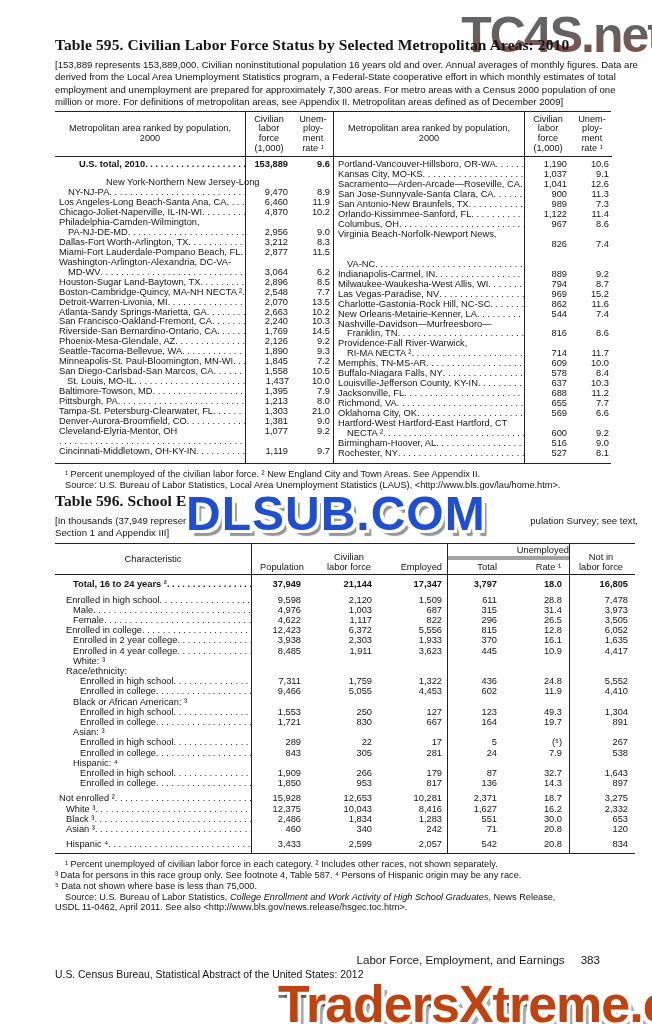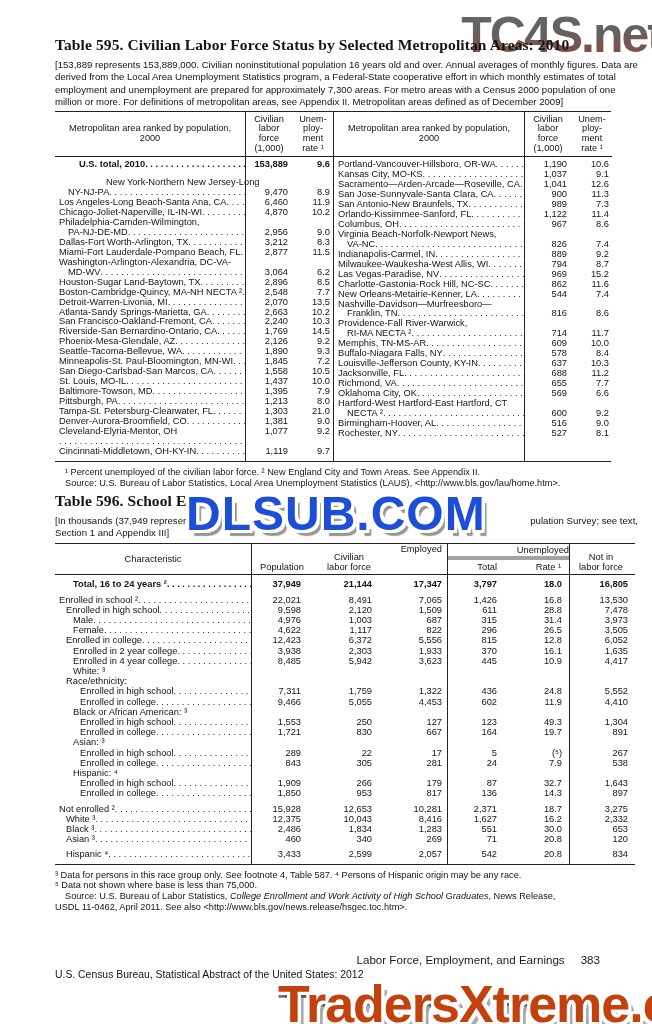--- a/index.html
+++ b/index.html
@@ -43,21 +43,21 @@
   .bracket .sp{flex:1}
   .tbl596{margin-top:4px;width:580px;border-top:1px solid #222;border-bottom:1.5px solid #222;position:relative}
   .vl{position:absolute;top:0;bottom:0;width:0;border-left:1px solid #222}
   .vl.v1{left:196px}
   .vl.v2{left:392px;border-left-width:1.5px}
   .vl.v3{left:514px;border-left-width:1.5px}
   .h596{display:flex;height:30px;border-bottom:1px solid #222;font-size:9.3px}
   .h-ch{width:196px;display:flex;align-items:center;justify-content:center}
   .h-pop{width:62px;display:flex;flex-direction:column;justify-content:flex-end;align-items:center;padding-bottom:2px;box-sizing:border-box}
   .h-clf{width:72px;display:flex;flex-direction:column;justify-content:flex-end;align-items:center;line-height:10.4px;padding-bottom:2px;box-sizing:border-box}
-  .h-emp{width:62px;display:flex;align-items:flex-start;justify-content:flex-end;padding:0 5px 2px 0;box-sizing:border-box}
+  .h-emp{width:62px;display:flex;align-items:flex-end;justify-content:flex-end;padding:0 5px 2px 0;box-sizing:border-box}
   .h-unemp{width:122px;display:flex;flex-direction:column}
   .h-unemp-top{text-align:right;border-bottom:4px solid #a3a3a3;padding:1px 0}
   .h-unemp-bot{display:flex;flex:1;align-items:flex-end;padding-bottom:2px}
   .h-tot{width:72px;text-align:right;padding-right:22px;box-sizing:border-box}
   .h-rate{width:50px;text-align:right;padding-right:8px;box-sizing:border-box}
   .h-nilf{width:64px;display:flex;flex-direction:column;justify-content:flex-end;align-items:center;line-height:10.4px;padding-bottom:2px;box-sizing:border-box;text-align:center}
   #t596-rows{padding:4px 0 4px}
   .ln6{display:flex;line-height:10.2px;font-size:9.3px}
   .ln6.b{font-weight:bold}
   .ch{width:196px;display:flex;overflow:hidden;box-sizing:border-box}
@@ -283,21 +283,21 @@
           </div>
           <div class="ln">
             <div class="nm" style="padding-left: 4px;">
               <span class="lbl">San Diego-Carlsbad-San Marcos, CA</span>
               <span class="dots"></span>
             </div>
             <div class="v vlf">1,558</div>
             <div class="v vrt">10.5</div>
           </div>
           <div class="ln">
-            <div class="nm" style="padding-left: 4px;">
+            <div class="nm" style="padding-left: 4px; margin-left: 8px;">
               <span class="lbl">St. Louis, MO-IL</span>
               <span class="dots"></span>
             </div>
             <div class="v vlf">1,437</div>
             <div class="v vrt">10.0</div>
           </div>
           <div class="ln">
             <div class="nm" style="padding-left: 4px;">
               <span class="lbl">Baltimore-Towson, MD</span>
               <span class="dots"></span>
@@ -425,21 +425,21 @@
             <div class="v vrt">8.6</div>
           </div>
           <div class="ln">
             <div class="nm" style="padding-left: 4px;">
               <span class="lbl">Virginia Beach-Norfolk-Newport News,</span>
             </div>
             <div class="v vlf"></div>
             <div class="v vrt"></div>
           </div>
           <div class="ln">
-            <div class="nm" style="padding-left: 13px;">
+            <div class="nm" style="padding-left: 13px; margin-top: 20px;">
               <span class="lbl">VA-NC</span>
               <span class="dots"></span>
             </div>
             <div class="v vlf">826</div>
             <div class="v vrt">7.4</div>
           </div>
           <div class="ln">
             <div class="nm" style="padding-left: 4px;">
               <span class="lbl">Indianapolis-Carmel, IN</span>
               <span class="dots"></span>
@@ -645,32 +645,20 @@
           </div>
           <div class="num c-pop">37,949</div>
           <div class="num c-clf">21,144</div>
           <div class="num c-emp">17,347</div>
           <div class="num c-tot">3,797</div>
           <div class="num c-rate">18.0</div>
           <div class="num c-nilf">16,805</div>
         </div>
         <div class="gap6"></div>
         <div class="ln6">
-          <div class="ch" style="padding-left: 4px;">
-            <span class="lbl">Enrolled in school ²</span>
-            <span class="dots"></span>
-          </div>
-          <div class="num c-pop">22,021</div>
-          <div class="num c-clf">8,491</div>
-          <div class="num c-emp">7,065</div>
-          <div class="num c-tot">1,426</div>
-          <div class="num c-rate">16.8</div>
-          <div class="num c-nilf">13,530</div>
-        </div>
-        <div class="ln6">
           <div class="ch" style="padding-left: 11px;">
             <span class="lbl">Enrolled in high school</span>
             <span class="dots"></span>
           </div>
           <div class="num c-pop">9,598</div>
           <div class="num c-clf">2,120</div>
           <div class="num c-emp">1,509</div>
           <div class="num c-tot">611</div>
           <div class="num c-rate">28.8</div>
           <div class="num c-nilf">7,478</div>
@@ -722,21 +710,21 @@
           <div class="num c-tot">370</div>
           <div class="num c-rate">16.1</div>
           <div class="num c-nilf">1,635</div>
         </div>
         <div class="ln6">
           <div class="ch" style="padding-left: 18px;">
             <span class="lbl">Enrolled in 4 year college</span>
             <span class="dots"></span>
           </div>
           <div class="num c-pop">8,485</div>
-          <div class="num c-clf">5,942</div>
+          <div class="num c-clf">1,911</div>
           <div class="num c-emp">3,623</div>
           <div class="num c-tot">445</div>
           <div class="num c-rate">10.9</div>
           <div class="num c-nilf">4,417</div>
         </div>
         <div class="ln6">
           <div class="ch" style="padding-left: 18px;">
             <span class="lbl">White: ³</span>
           </div>
           <div class="num c-pop"></div>
@@ -923,21 +911,21 @@
           <div class="num c-rate">30.0</div>
           <div class="num c-nilf">653</div>
         </div>
         <div class="ln6">
           <div class="ch" style="padding-left: 11px;">
             <span class="lbl">Asian ³</span>
             <span class="dots"></span>
           </div>
           <div class="num c-pop">460</div>
           <div class="num c-clf">340</div>
-          <div class="num c-emp">269</div>
+          <div class="num c-emp">242</div>
           <div class="num c-tot">71</div>
           <div class="num c-rate">20.8</div>
           <div class="num c-nilf">120</div>
         </div>
         <div class="gap6"></div>
         <div class="ln6">
           <div class="ch" style="padding-left: 11px;">
             <span class="lbl">Hispanic ⁴</span>
             <span class="dots"></span>
           </div>
@@ -946,20 +934,21 @@
           <div class="num c-emp">2,057</div>
           <div class="num c-tot">542</div>
           <div class="num c-rate">20.8</div>
           <div class="num c-nilf">834</div>
         </div>
       </div>
   </div>
 
   <div class="notes6">
     <div id="t596-notes">
+        <div class="fn ind">¹ Percent unemployed of civilian labor force in each category. ² Includes other races, not shown separately.</div>
         <div class="fn">³ Data for persons in this race group only. See footnote 4, Table 587. ⁴ Persons of Hispanic origin may be any race.</div>
         <div class="fn">⁵ Data not shown where base is less than 75,000.</div>
       </div>
     <div class="fn ind src"><span>Source: U.S. Bureau of Labor Statistics, </span><i>College Enrollment and Work Activity of High School Graduates</i><span>, News Release,</span></div>
     <div class="fn">USDL 11-0462, April 2011. See also &lt;http://www.bls.gov/news.release/hsgec.toc.htm&gt;.</div>
   </div>
 </div>
 
 <div class="runhead">
   <span>Labor Force, Employment, and Earnings</span><span class="pg">383</span>

